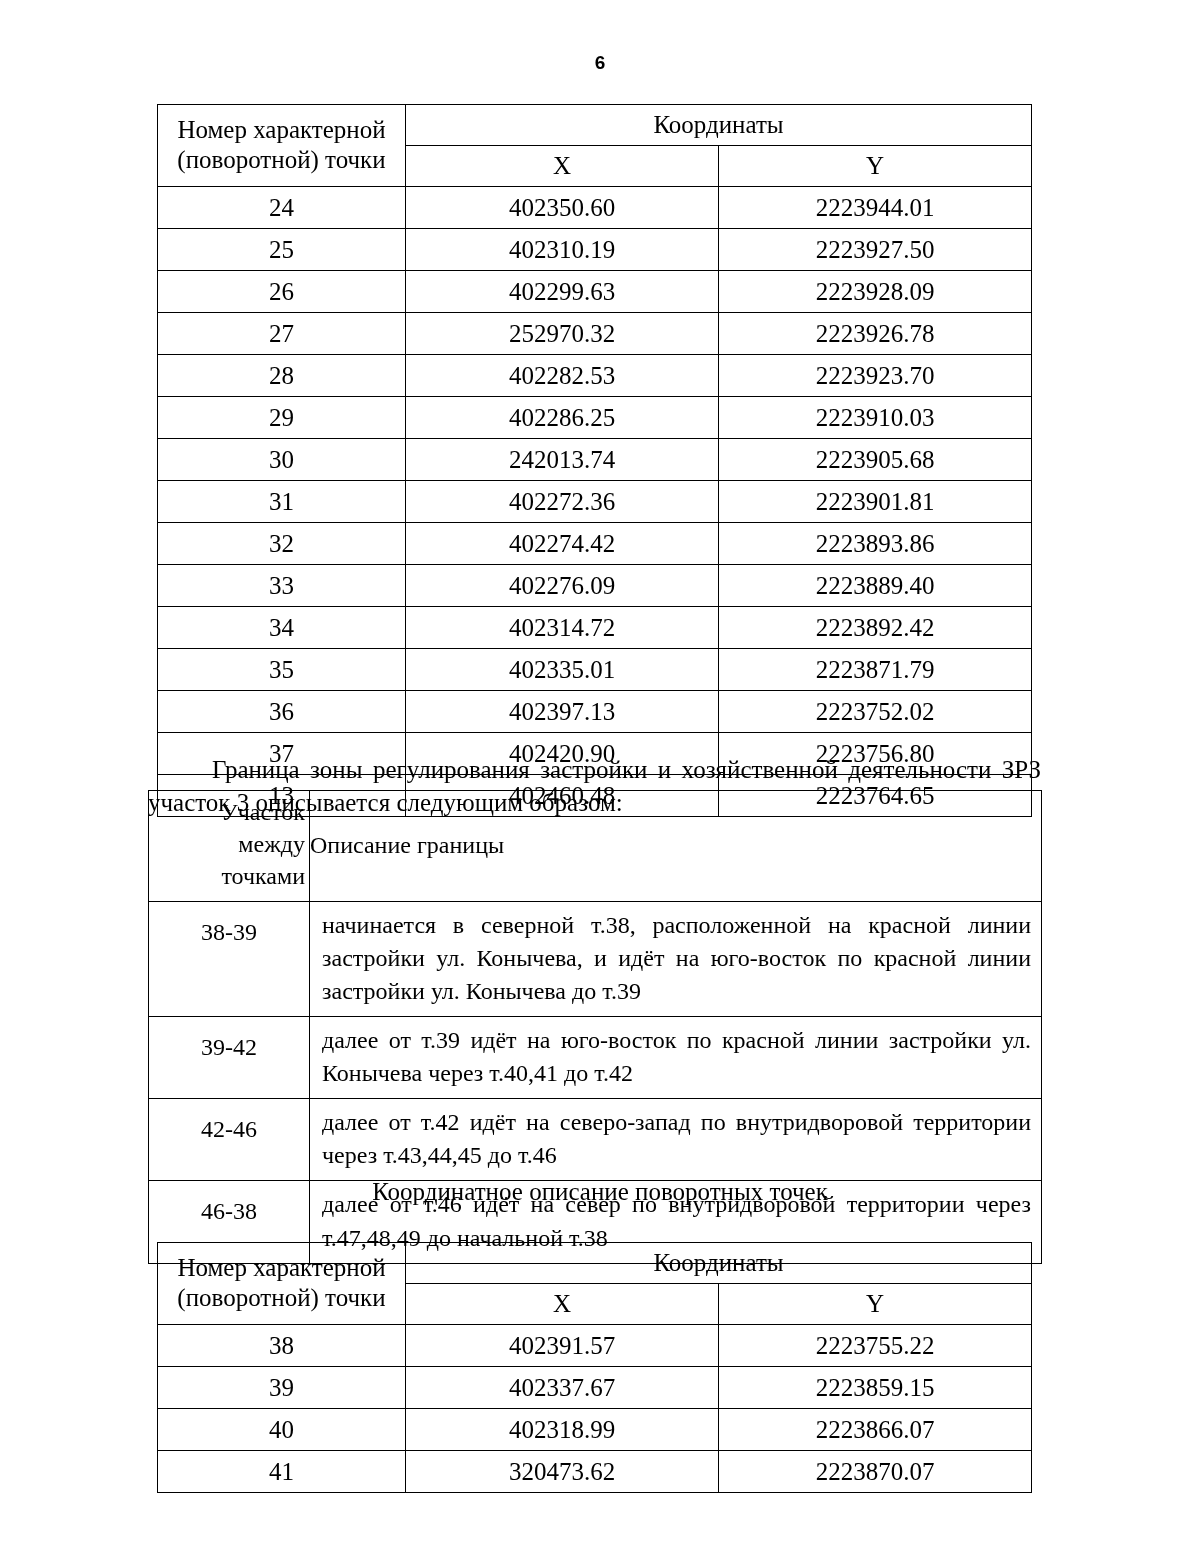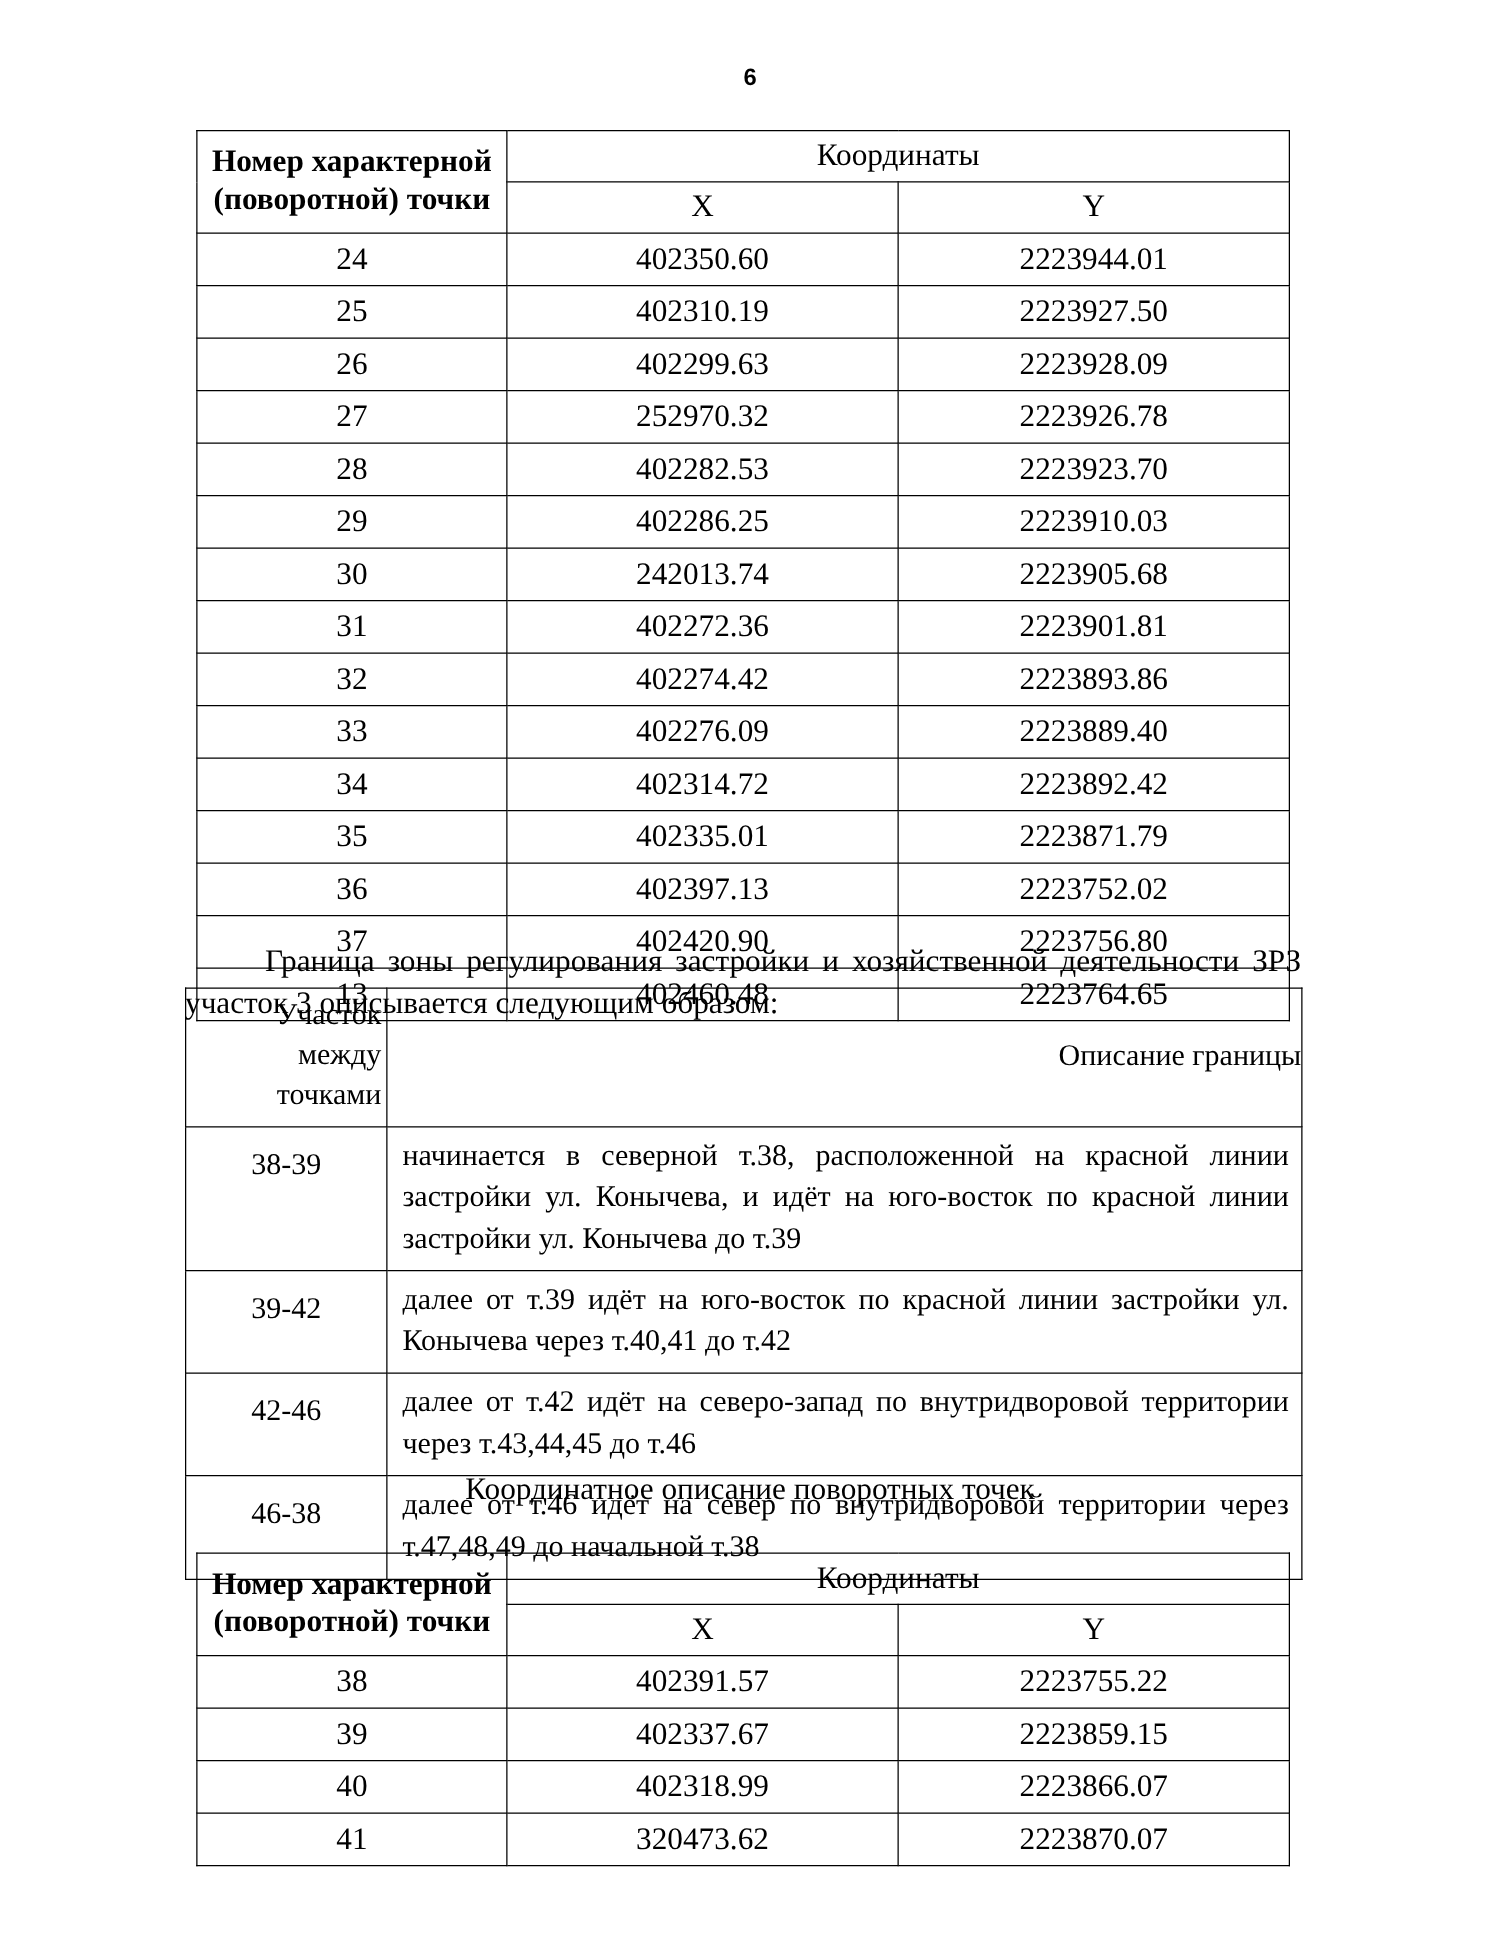--- a/index.html
+++ b/index.html
@@ -57,21 +57,20 @@
   .coord-table .c-x     { width: 313px; }
   .coord-table .c-y     { width: 313px; }
 
   .coord-table thead td {
     text-align: center;
     line-height: 1.22;
     padding: 2px 4px;
   }
   .coord-table thead td.hdr-num {
     padding: 5px 6px 6px 6px;
-    font-weight: bold;
   }
   .coord-table thead td.hdr-coord {
     height: 36px;
   }
   .coord-table thead td.hdr-xy {
     height: 36px;
   }
   .coord-table tbody td {
     text-align: center;
     height: 41px;
@@ -103,21 +102,21 @@
   }
   .desc-table .c-seg  { width: 161px; }
   .desc-table .c-desc { width: 732px; }
 
   .desc-table thead td.hdr-seg {
     text-align: right;
     line-height: 1.33;
     padding: 6px 4px 8px 4px;
   }
   .desc-table thead td.hdr-desc {
-    text-align: right;
+    text-align: left;
     vertical-align: middle;
   }
   .desc-table tbody td.seg-cell {
     text-align: center;
     vertical-align: top;
     padding-top: 17px;
   }
   .desc-table tbody td.desc-cell {
     text-align: justify;
     text-align-last: left;

